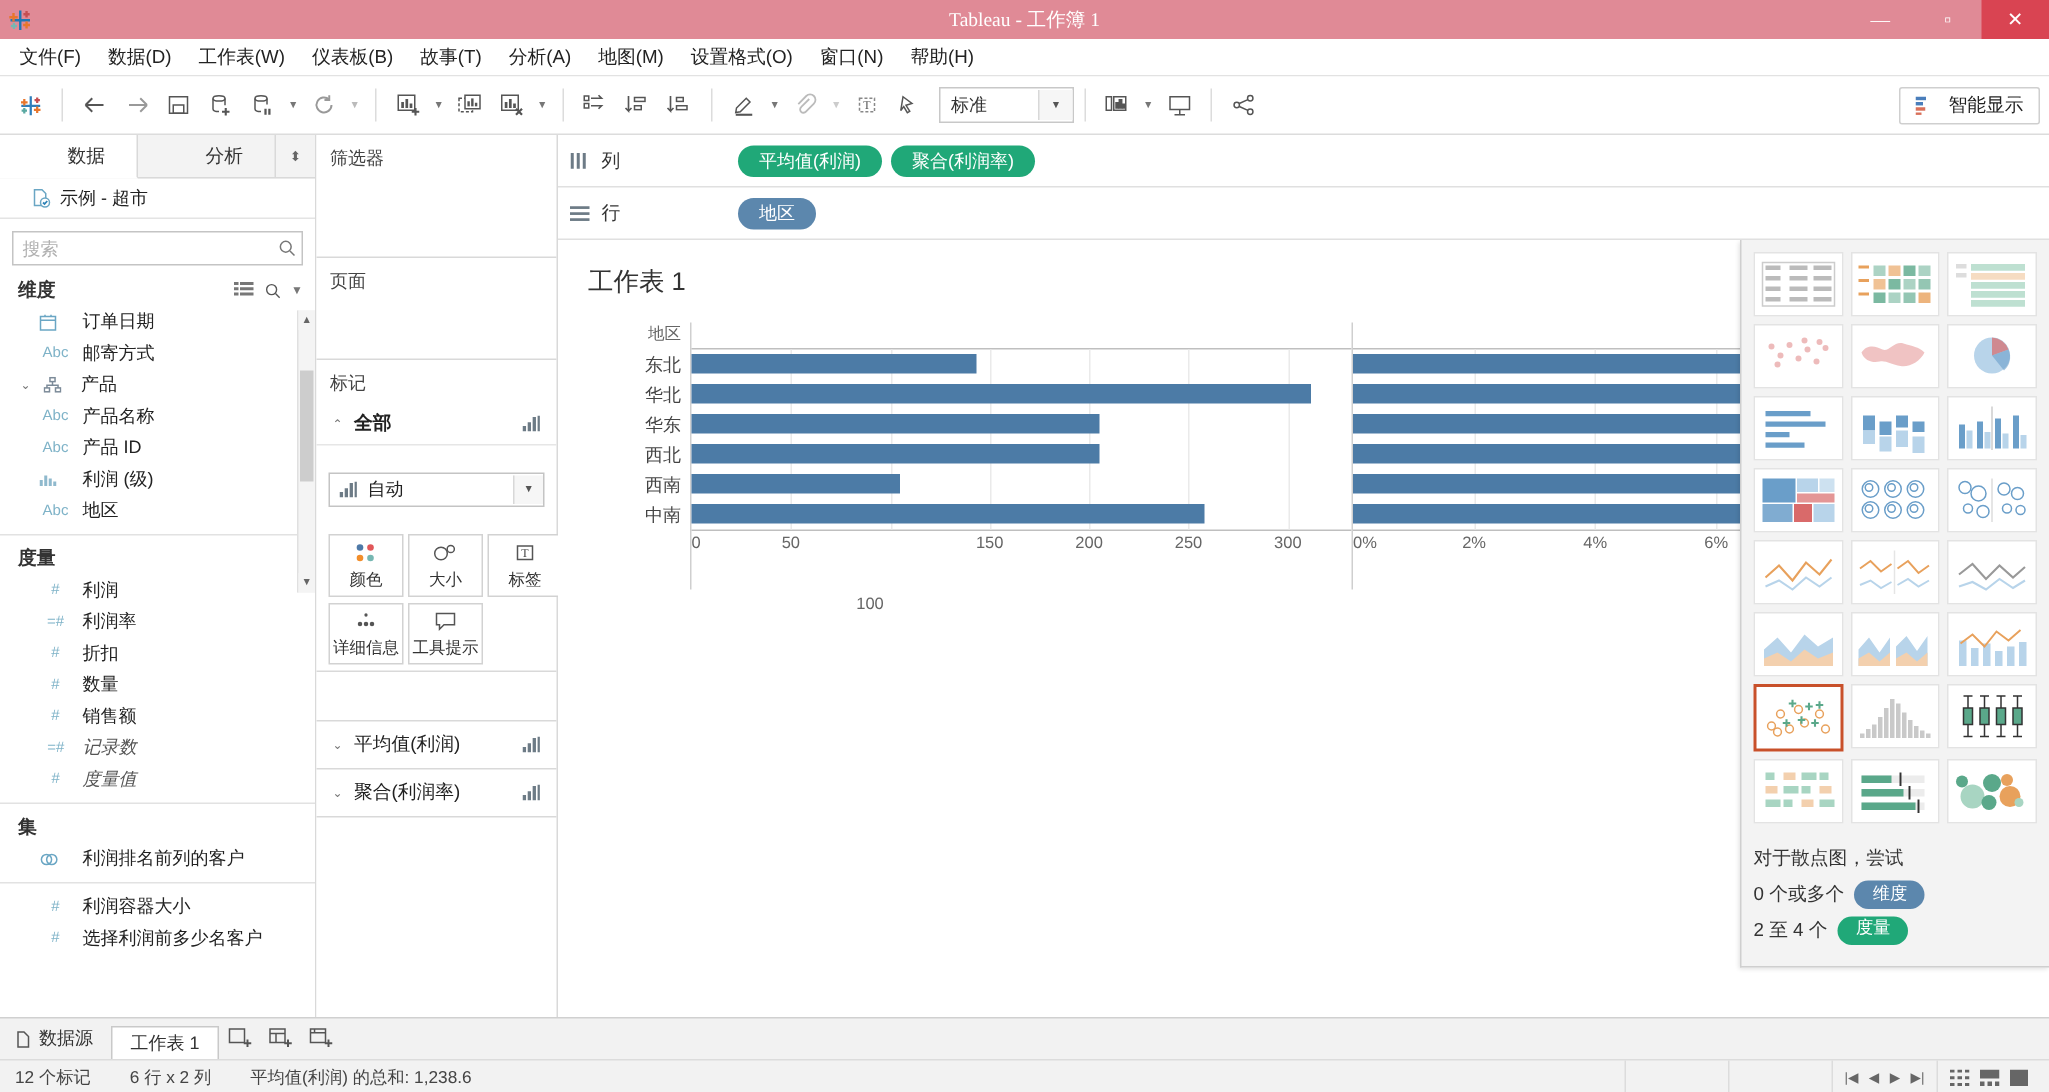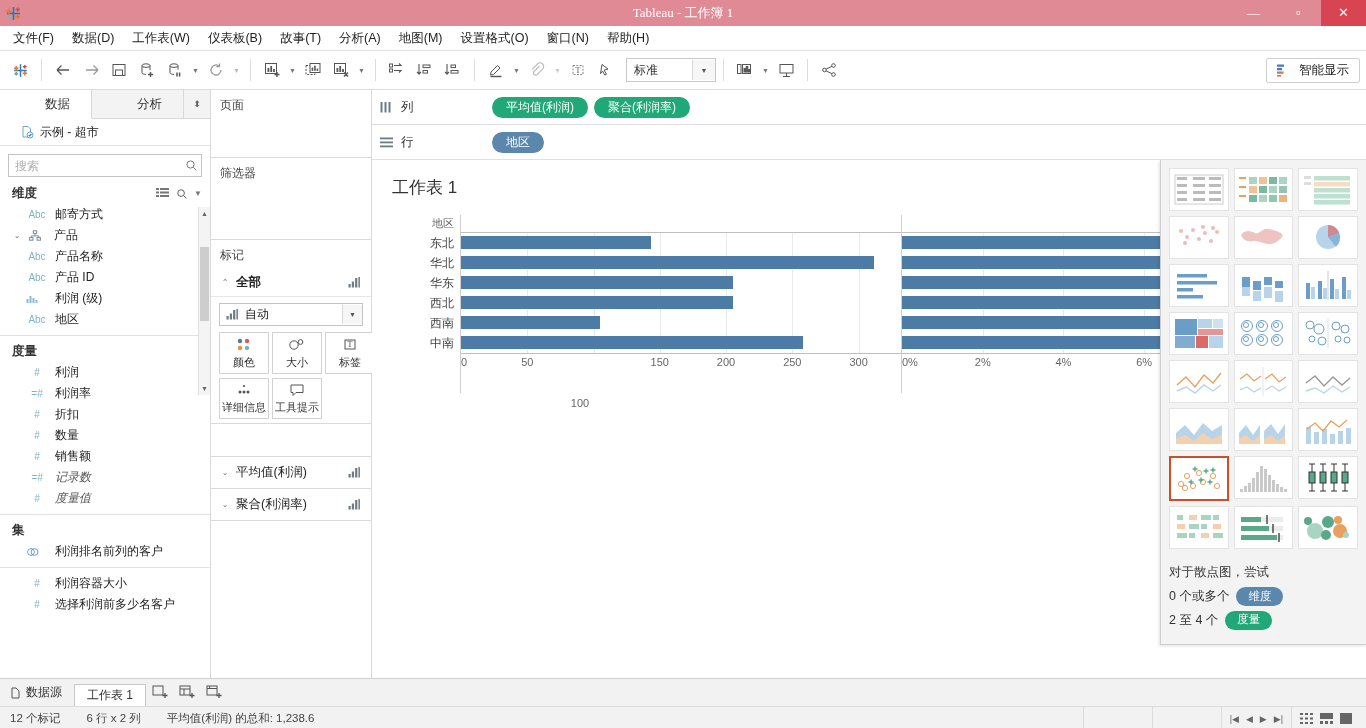--- a/index.html
+++ b/index.html
@@ -60,21 +60,21 @@
   .vthumb{position:absolute;left:1px;width:9px;background:#cdcdcd;}
   .vbtn{position:absolute;left:0;width:11px;height:13px;display:flex;align-items:center;justify-content:center;font-size:7px;color:#666;background:#f4f4f4;}
   
   .cards{width:160px;border-right:1px solid #d9d9d9;background:#fff;display:flex;flex-direction:column;}
   .card{border-bottom:1px solid #d9d9d9;}
   .card-title{font-size:12px;color:#444;padding:7px 9px 5px 9px;}
   .card-body{min-height:38px;}
   .marks-all{display:flex;align-items:center;gap:6px;padding:5px 9px;border-bottom:1px solid #e6e6e6;}
   .marks-all .t{font-weight:bold;font-size:12.5px;color:#222;}
   .marks-all .r{margin-left:auto;}
-  .mark-combo{margin:6px 8px;height:21px;border:1px solid #c4c4c4;display:flex;align-items:center;background:#fff;justify-content:flex-end;}
+  .mark-combo{margin:18px 8px;height:21px;border:1px solid #c4c4c4;display:flex;align-items:center;background:#fff;justify-content:flex-end;}
   .mark-combo .mc-ic{padding:0 5px 0 6px;}
   .mark-combo .mc-t{flex:1;font-size:12px;color:#222;}
   .mark-combo .mc-a{width:19px;height:19px;border-left:1px solid #d8d8d8;background:#f6f6f6;display:flex;align-items:center;justify-content:center;font-size:7px;color:#555;}
   .prop-row{display:flex;gap:3px;padding:0 8px 4px 8px;}
   .prop{border:1px solid #d2d2d2;background:#fff;display:flex;flex-direction:column;align-items:center;justify-content:center;padding:4px 2px 3px;min-width:44px;flex:1;}
   .prop .pl{font-size:11px;color:#333;margin-top:3px;white-space:nowrap;}
   .pill-card{display:flex;align-items:center;gap:6px;padding:7px 9px;border-bottom:1px solid #d9d9d9;font-size:12.5px;color:#222;}
   .pill-card .r{margin-left:auto;}
   
   .view{flex:1;display:flex;flex-direction:column;background:#fff;min-width:0;}
@@ -422,20 +422,31 @@
                 <g stroke="#555" fill="none">
                   <circle cx="5.5" cy="5.5" r="3.6"></circle>
                   <path d="M8.3 8.3l3 3"></path>
                 </g>
               </svg>
           </span>
           <span style="font-size:8px;color:#777;">▼</span>
         </span>
       </div>
       <div class="field ind1">
+        <span class="ic">
+          <svg width="12" height="12" viewBox="0 0 12 12">
+              <g stroke="#6aa6c4" fill="none">
+                <rect x="1" y="2" width="10" height="9"></rect>
+                <path d="M1 4.5h10M4 2V0.8M8 2V0.8"></path>
+              </g>
+            </svg>
+        </span>
+        <span>订单日期</span>
+      </div>
+      <div class="field ind1">
         <span class="ic">Abc</span>
         <span>邮寄方式</span>
       </div>
       <div class="field">
         <span class="tree-caret">⌄</span>
         <span class="ic" style="flex:0 0 18px">
           <svg width="12" height="12" viewBox="0 0 12 12">
               <g stroke="#7c8b99" fill="none">
                 <rect x="4.3" y="0.8" width="3.4" height="2.6"></rect>
                 <rect x="0.6" y="7.6" width="3.4" height="2.6"></rect>
@@ -537,26 +548,26 @@
       <div class="vscroll" style="top:24px;height:188px;">
         <div class="vbtn" style="top:0;">▲</div>
         <div class="vthumb" style="top:40px;height:74px;"></div>
         <div class="vbtn" style="bottom:0;">▼</div>
       </div>
     </div>
   </div>
 
   <div class="cards">
     <div class="card">
+      <div class="card-title">筛选器</div>
+      <div class="card-body" style="height:52px"></div>
+    </div>
+    <div class="card">
       <div class="card-title">页面</div>
       <div class="card-body" style="height:38px"></div>
-    </div>
-    <div class="card">
-      <div class="card-title">筛选器</div>
-      <div class="card-body" style="height:52px"></div>
     </div>
     <div class="card">
       <div class="card-title">标记</div>
       <div class="marks-all">
         <span class="tree-caret">⌃</span>
         <span class="t">全部</span>
         <span class="r">
           <svg width="14" height="11" viewBox="0 0 14 11">
               <g fill="#6d7b86">
                 <rect x="0.5" y="7" width="2.2" height="3.5"></rect>

